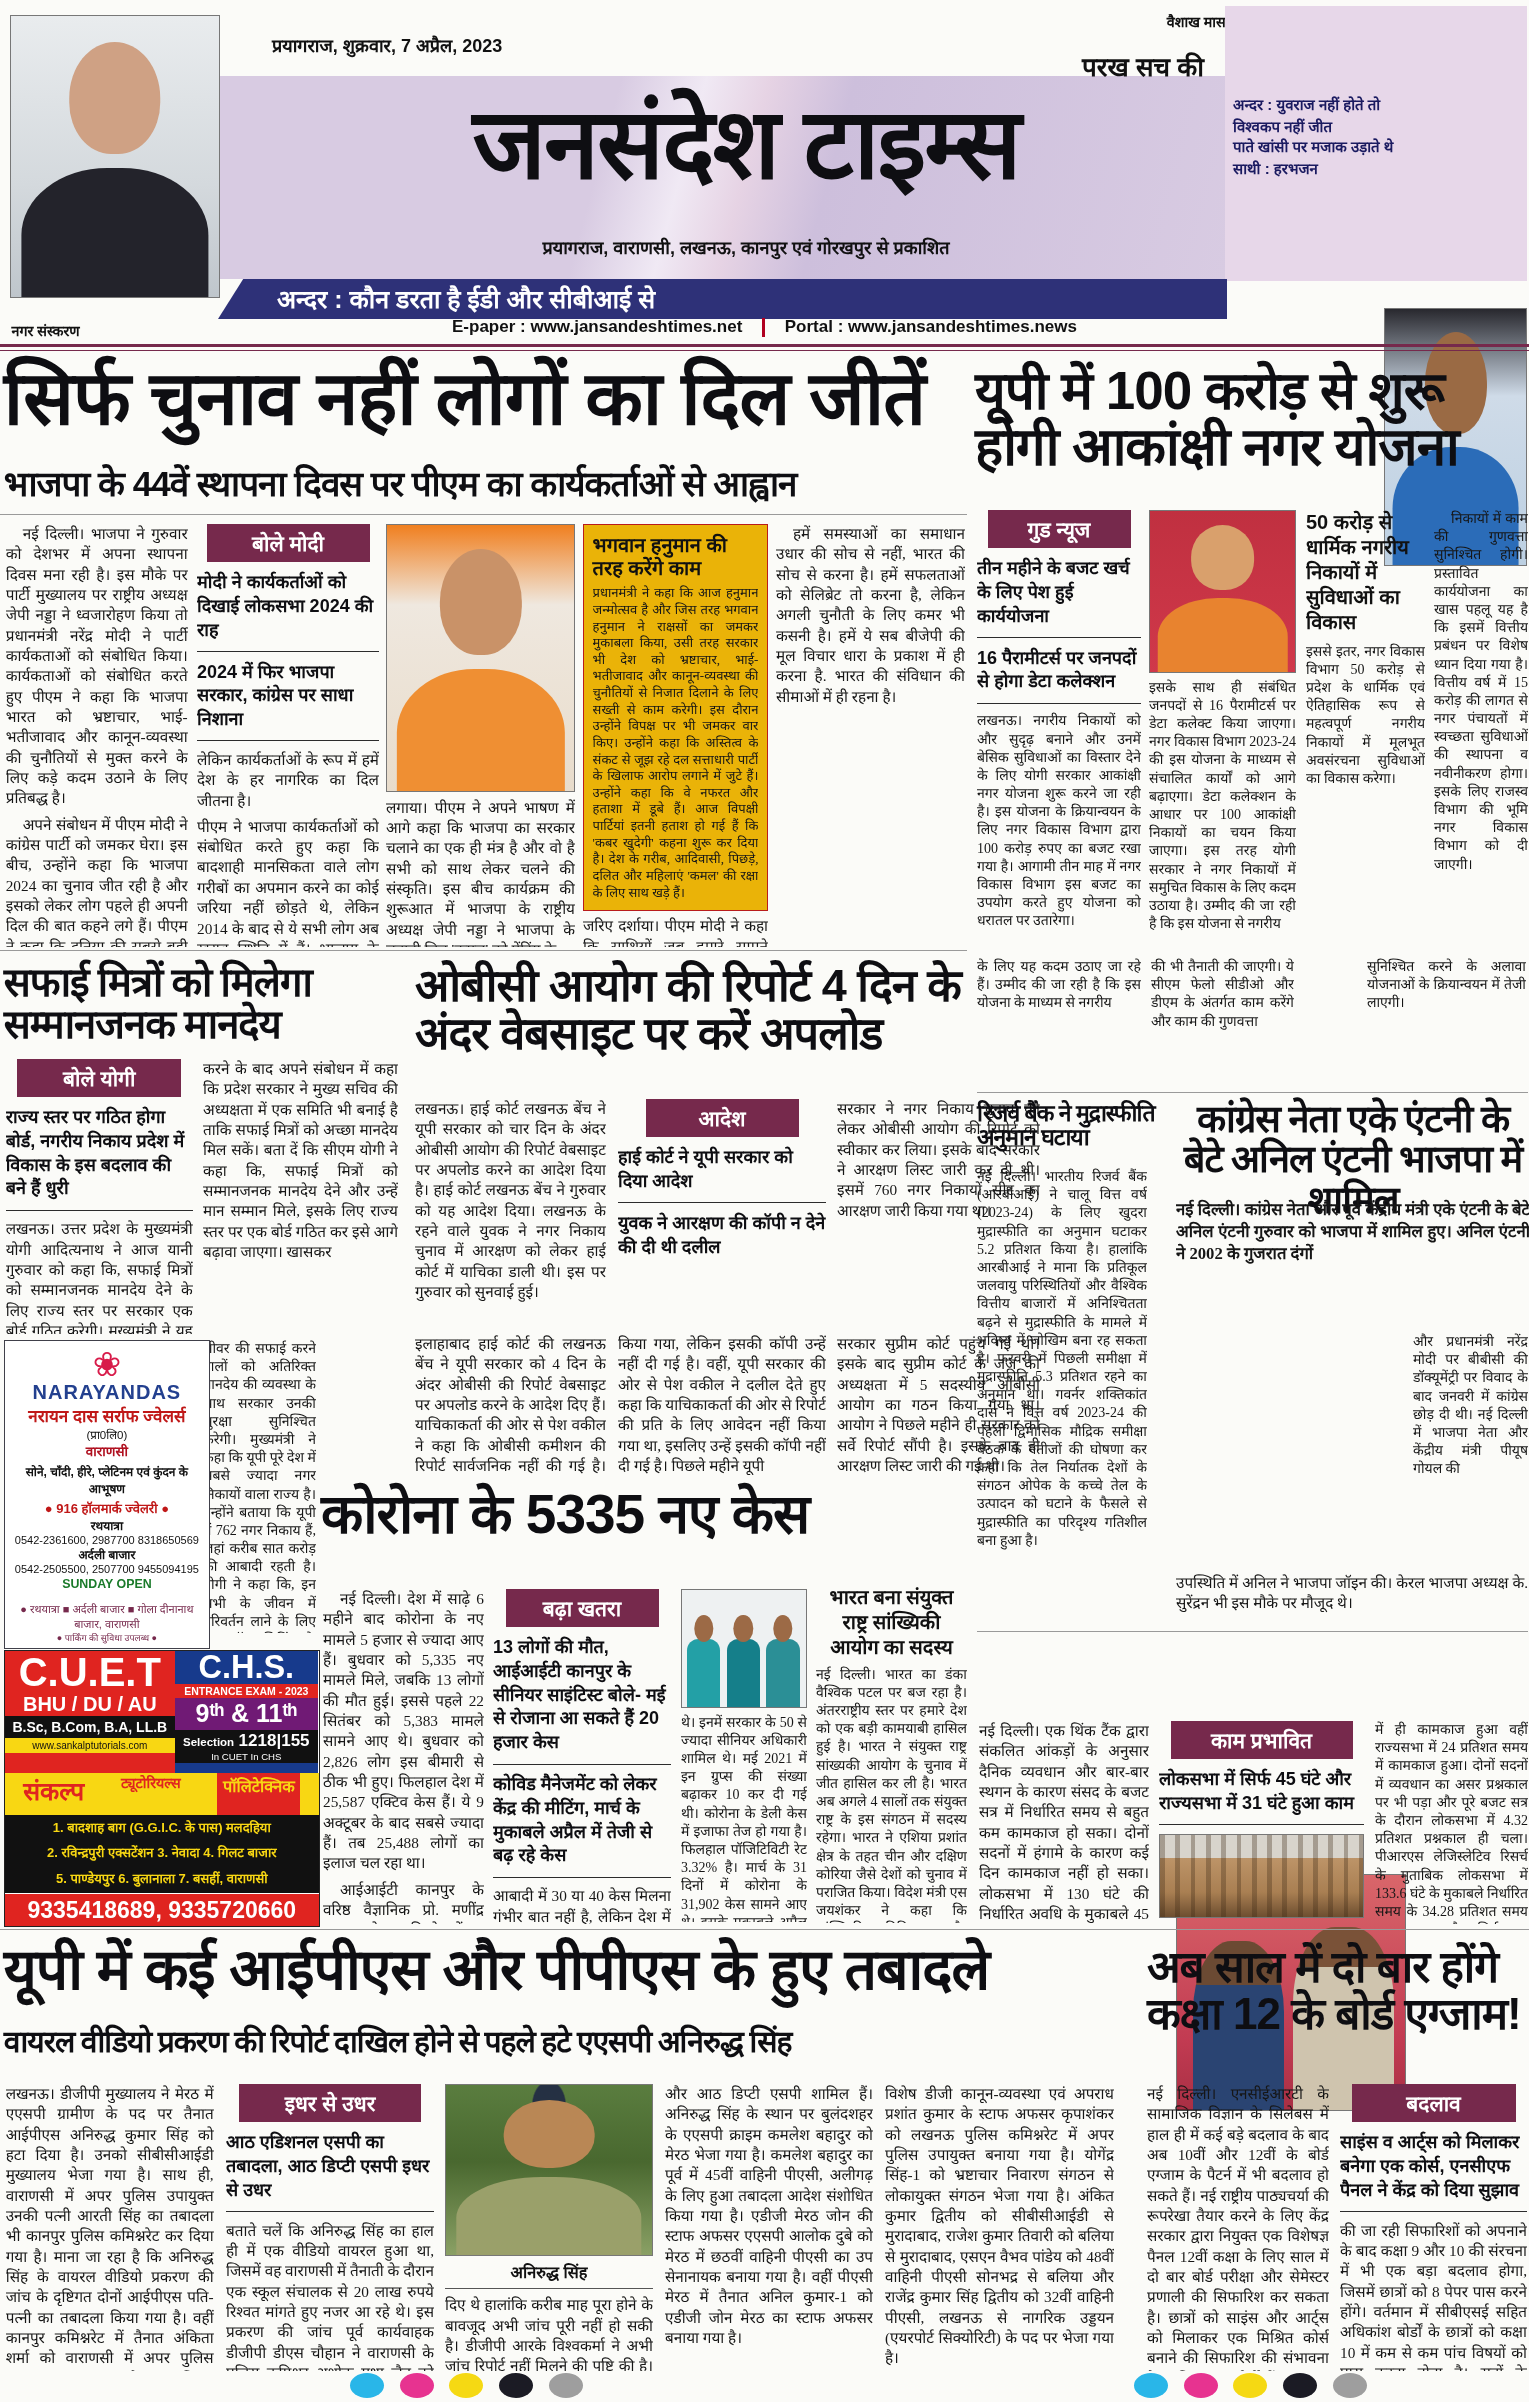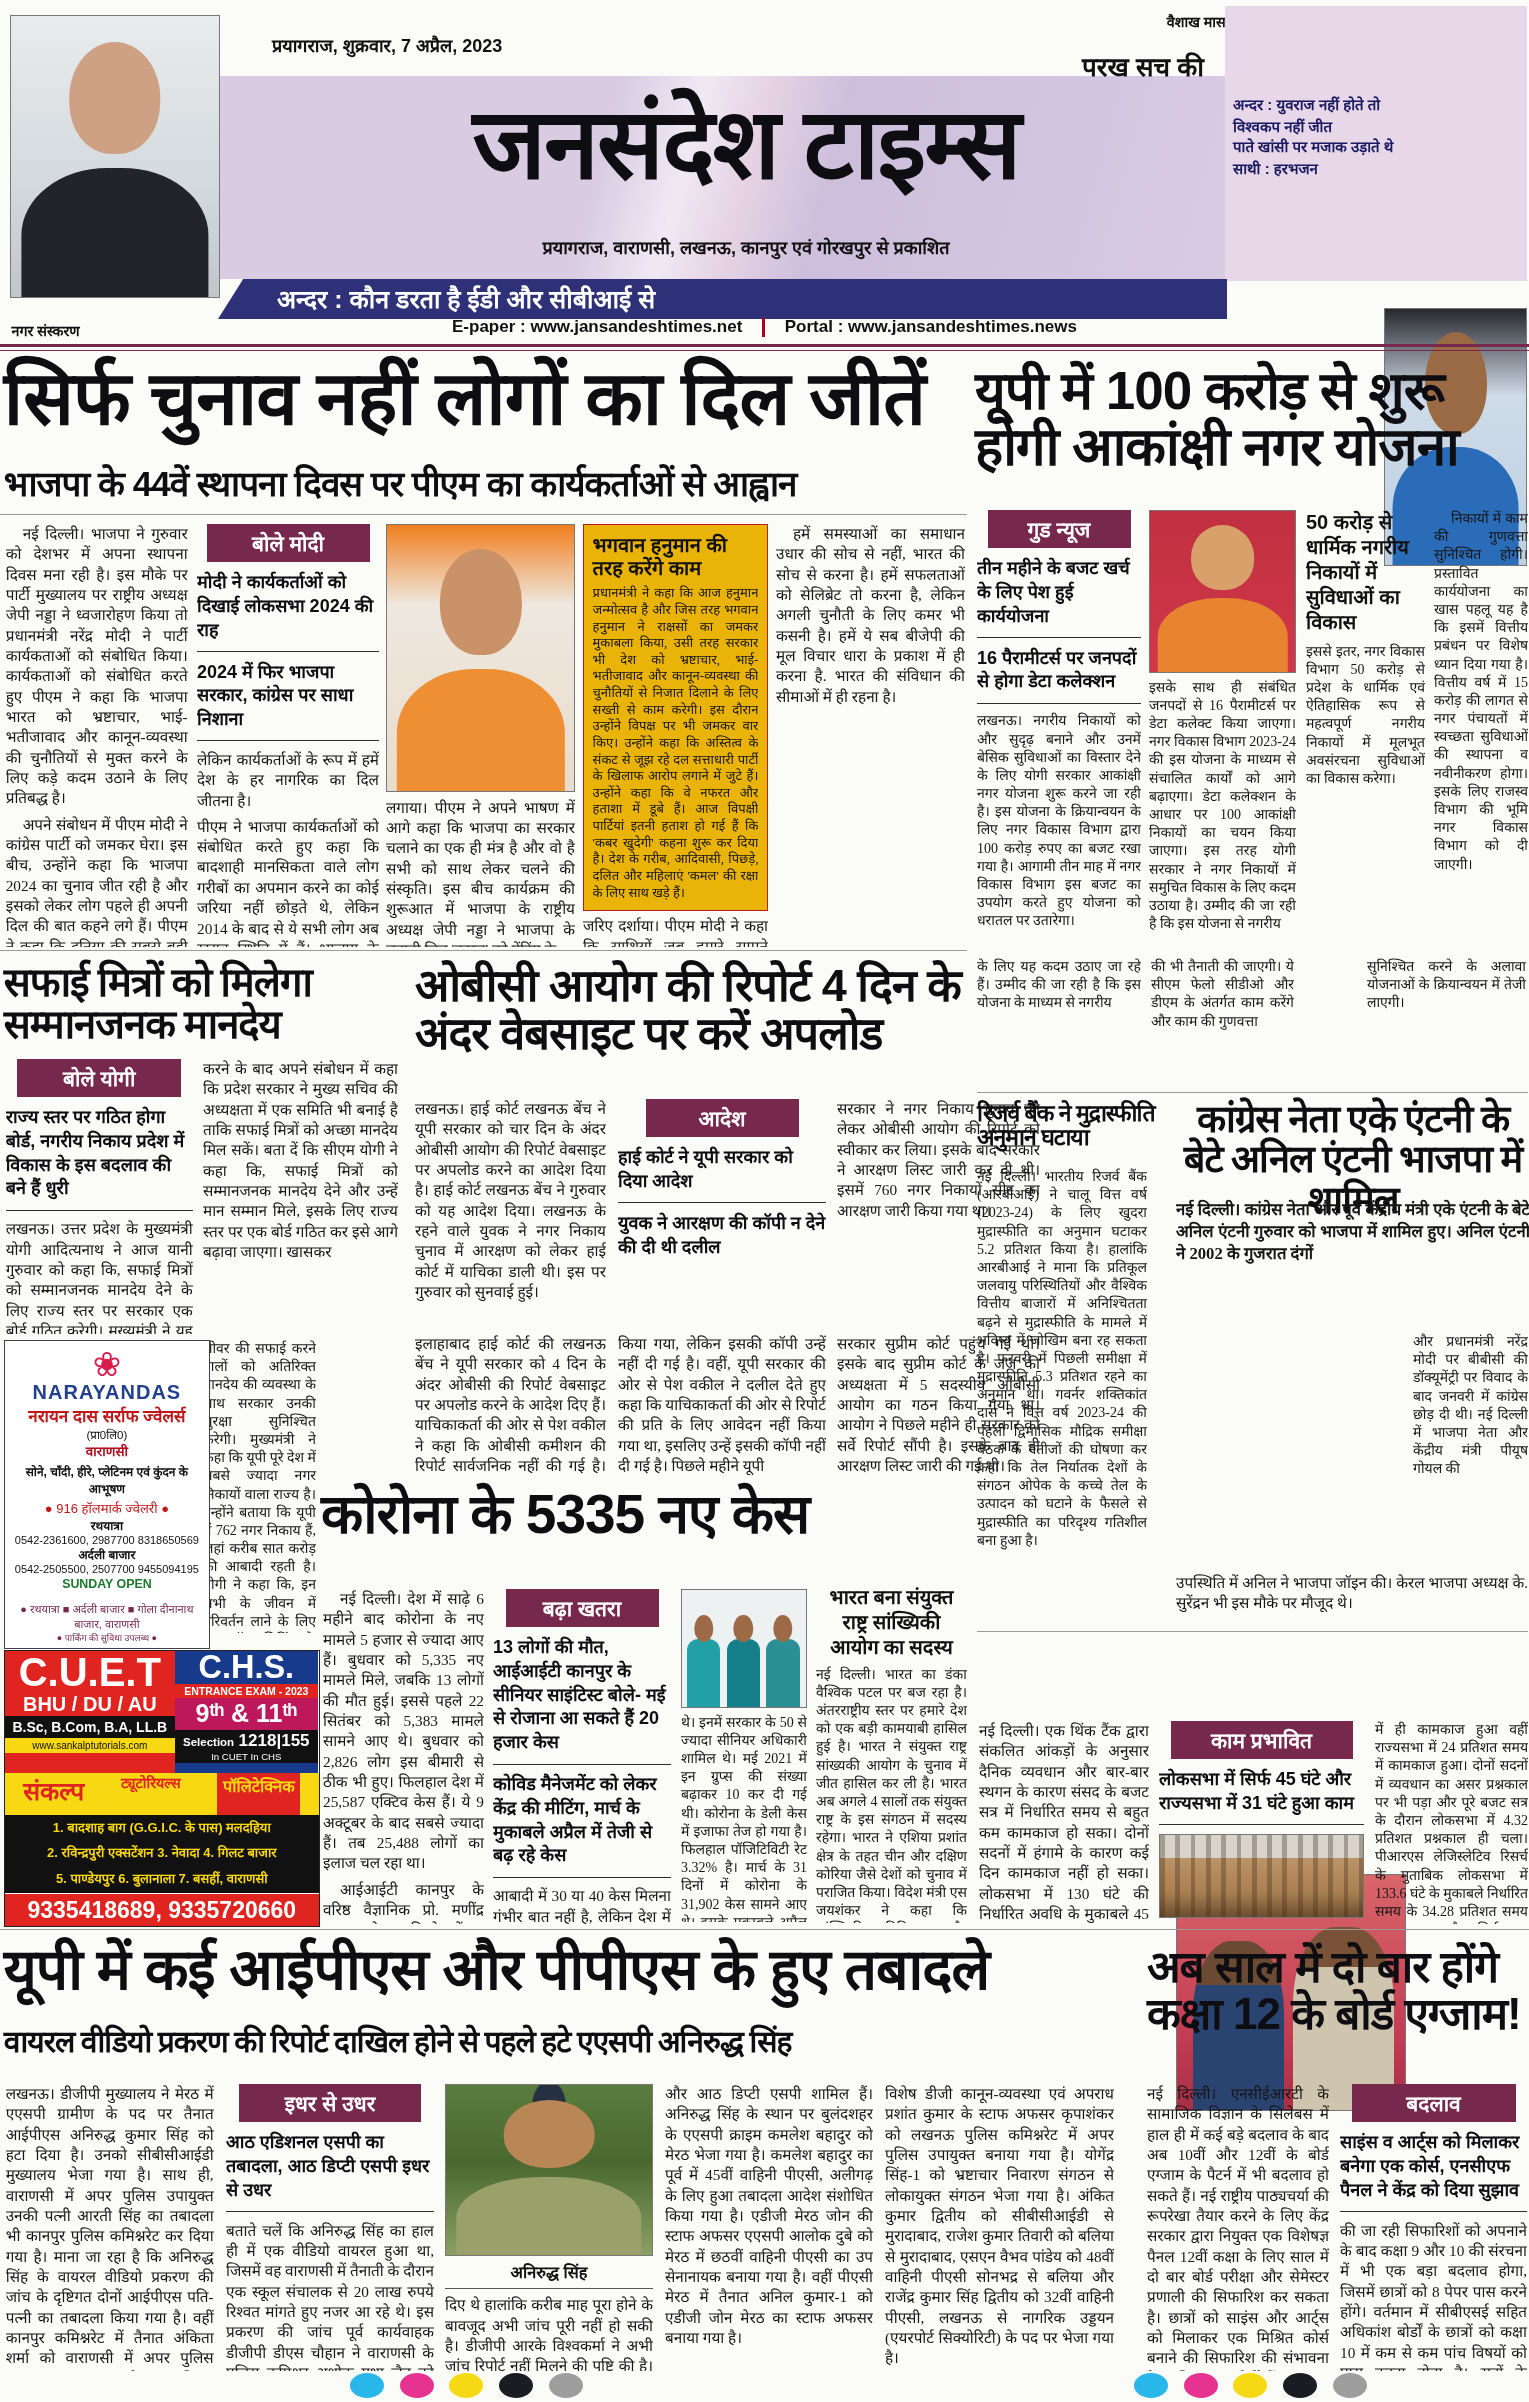--- a/index.html
+++ b/index.html
@@ -154,41 +154,41 @@
   <div class="abs body" style="left:203px;top:1059px;width:195px;height:275px">करने के बाद अपने संबोधन में कहा कि प्रदेश सरकार ने मुख्य सचिव की अध्यक्षता में एक समिति भी बनाई है ताकि सफाई मित्रों को अच्छा मानदेय मिल सकें। बता दें कि सीएम योगी ने कहा कि, सफाई मित्रों को सम्मानजनक मानदेय देने और उन्हें मान सम्मान मिले, इसके लिए राज्य स्तर पर एक बोर्ड गठित कर इसे आगे बढ़ावा जाएगा। खासकर</div>
   <div class="abs body sm" style="left:203px;top:1340px;width:113px;height:293px">सीवर की सफाई करने वालों को अतिरिक्त मानदेय की व्यवस्था के साथ सरकार उनकी सुरक्षा सुनिश्चित करेगी। मुख्यमंत्री ने कहा कि यूपी पूरे देश में सबसे ज्यादा नगर निकायों वाला राज्य है। उन्होंने बताया कि यूपी में 762 नगर निकाय हैं, जहां करीब सात करोड़ की आबादी रहती है। योगी ने कहा कि, इन सभी के जीवन में परिवर्तन लाने के लिए इज ऑफ लिविंग के तहत पिछले छह वर्षों में ऐतिहासिक काम किया गया है।</div>
 
   <div class="abs adbox" style="left:3.8px;top:1340px;width:189px;height:296px;padding:5.7px 7.6px">
     <div style="font-size:34px;line-height:1;color:#d81b4a">❀</div>
     <div style="font-weight:800;font-size:20px;color:#23408f;letter-spacing:1px">NARAYANDAS</div>
     <div style="font-weight:800;font-size:17px;color:#c01818">नरायन दास सर्राफ ज्वेलर्स</div>
     <div style="font-size:11.5px">(प्रा0लि0)</div>
     <div style="font-weight:700;font-size:13.4px;color:#b01020">वाराणसी</div>
     <div style="font-weight:700;font-size:12px;margin-top:2.9px">सोने, चाँदी, हीरे, प्लेटिनम एवं कुंदन के आभूषण</div>
-    <div style="font-weight:400;font-size:13px;color:#c01818;margin-top:2.9px">● 916 हॉलमार्क ज्वेलरी ●</div>
+    <div style="font-weight:700;font-size:13px;color:#c01818;margin-top:2.9px">● 916 हॉलमार्क ज्वेलरी ●</div>
     <div style="font-weight:700;font-size:12px">रथयात्रा</div>
     <div style="font-size:11px">0542-2361600, 2987700 8318650569</div>
     <div style="font-weight:700;font-size:12px">अर्दली बाजार</div>
     <div style="font-size:11px">0542-2505500, 2507700 9455094195</div>
     <div style="font-weight:700;font-size:12.4px;color:#1a7a2a;margin-top:1.9px">SUNDAY OPEN</div>
     <div style="font-size:11px;color:#76294c;margin-top:10px">● रथयात्रा ■ अर्दली बाजार ■ गोला दीनानाथ बाजार, वाराणसी</div>
     <div style="font-size:9px;color:#76294c">● पार्किंग की सुविधा उपलब्ध ●</div>
   </div>
 
   <div class="abs adbox" style="left:3.8px;top:1650px;width:314px;height:275px;border-color:#222">
     <div style="position:absolute;left:0;top:0;width:170px;height:122px;background:#e02420;color:#fff">
       <div style="font-weight:800;font-size:40px;line-height:1.05">C.U.E.T</div>
       <div style="font-weight:800;font-size:20px">BHU / DU / AU</div>
       <div style="background:#111;color:#fff;font-weight:700;font-size:14px;padding:2.9px 0">B.Sc, B.Com, B.A, LL.B</div>
       <div style="font-size:10px;background:#f8d713;color:#111;padding:1.9px 0">www.sankalptutorials.com</div>
     </div>
     <div style="position:absolute;left:170px;top:0;width:143px;height:122px;background:#173a8c;color:#fff">
       <div style="font-weight:800;font-size:32.5px;line-height:1">C.H.S.</div>
       <div style="background:#e02420;font-weight:700;font-size:10.5px;padding:1px 0">ENTRANCE EXAM - 2023</div>
-      <div style="background:#be185d;font-weight:800;font-size:25px;padding:1.9px 0">9ᵗʰ &amp; 11ᵗʰ</div>
+      <div style="background:#701a75;font-weight:800;font-size:25px;padding:1.9px 0">9ᵗʰ &amp; 11ᵗʰ</div>
       <div style="background:#111;padding:1px 0">
         <span style="font-weight:700;font-size:11.5px">Selection</span>
         <span style="font-weight:800;font-size:17px">1218</span><span style="font-weight:800;font-size:17px">|</span><span style="font-weight:800;font-size:17px">155</span>
         <div style="font-size:9.6px"><span>In CUET</span> <span>In CHS</span></div>
       </div>
     </div>
     <div style="position:absolute;left:0;top:122px;width:314px;height:42px;background:#f8d713;display:flex;justify-content:space-around">
       <span style="font-weight:800;font-size:25px;color:#e02420">संकल्प</span>
       <span style="font-weight:800;font-size:14.3px;color:#e02420">ट्यूटोरियल्स</span>
       <span style="font-weight:800;font-size:16.3px;color:#f8d713;background:#e02420;padding:1.9px 5.7px">पॉलिटेक्निक</span>

